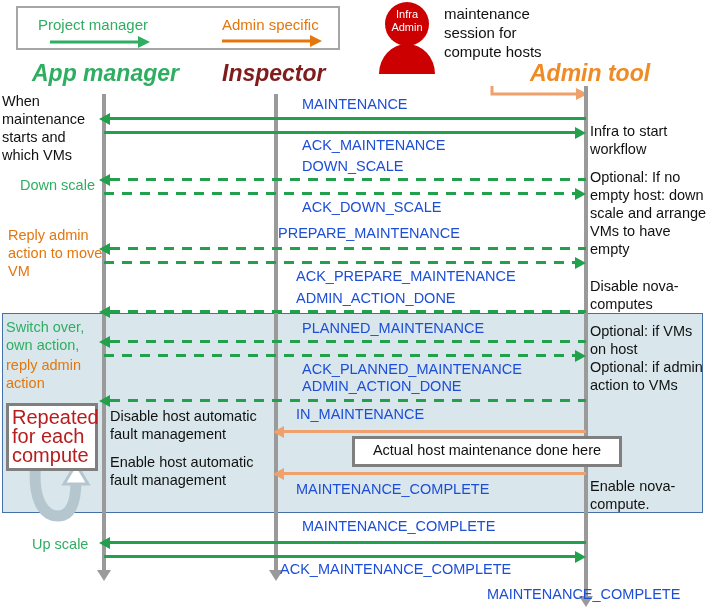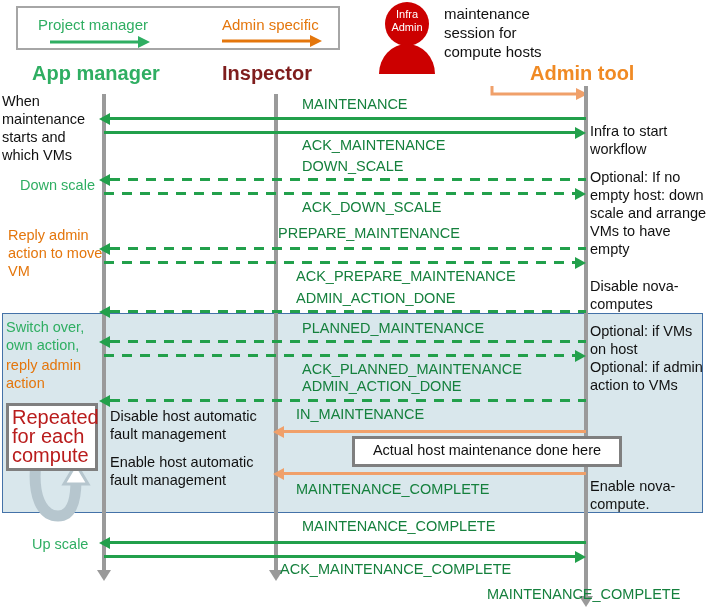--- a/index.html
+++ b/index.html
@@ -14,21 +14,21 @@
     left:16px;top:6px;width:324px;height:44px;
     border:2px solid #a6a6a6;background:#ffffff;box-sizing:border-box;
   }
   .legend-label{font-size:15px;line-height:16px;white-space:nowrap;}
   #legend-project-label{left:38px;top:17px;color:#2fae62;}
   #legend-admin-label{left:222px;top:17px;color:#e4760c;}
   .legend-arrow{height:12px;}
   #legend-project-arrow{left:50px;top:36px;width:100px;}
   #legend-admin-arrow{left:222px;top:35px;width:100px;}
   
-  .actor{font-size:20px;font-weight:bold;white-space:nowrap;line-height:22px;}
+  .actor{font-size:23px;font-weight:bold;white-space:nowrap;line-height:22px;font-style:italic;}
   #actor-app-manager{left:32px;top:62px;color:#2fae62;}
   #actor-inspector{left:222px;top:62px;color:#7f1d1d;}
   #actor-admin-tool{left:530px;top:62px;color:#f08a24;}
   
   #infra-admin-avatar{left:376px;top:2px;width:62px;height:72px;}
   #infra-admin-label{
     left:376px;top:8px;width:62px;text-align:center;color:#ffffff;
     font-size:11px;line-height:13px;font-weight:normal;
   }
   #infra-admin-note{
@@ -54,21 +54,21 @@
   .msg-solid-orange{background:#f0a06a;}
   .msg-dash-green{
     background-image:linear-gradient(to right,#22a04b 0 10px,transparent 10px 18px);
     background-size:18px 3px;background-repeat:repeat-x;height:3px;
   }
   .head{width:0;height:0;position:absolute;}
   .head-left-green{border-top:6px solid transparent;border-bottom:6px solid transparent;border-right:11px solid #22a04b;}
   .head-right-green{border-top:6px solid transparent;border-bottom:6px solid transparent;border-left:11px solid #22a04b;}
   .head-left-orange{border-top:6px solid transparent;border-bottom:6px solid transparent;border-right:11px solid #f0a06a;}
   
-  .msg-label{font-size:14.5px;line-height:17px;white-space:nowrap;color:#15803d;}
+  .msg-label{font-size:14.5px;line-height:17px;white-space:nowrap;color:#1d4ed8;}
   
   .note{font-size:14.5px;line-height:18px;color:#111111;}
   .note-green{color:#2fae62;}
   .note-orange{color:#e4760c;}
   .right-note{left:590px;width:120px;}
   
   #repeat-box{
     left:6px;top:403px;width:92px;height:68px;
     border:3px solid #7f7f7f;background:#ffffff;box-sizing:border-box;
   }

